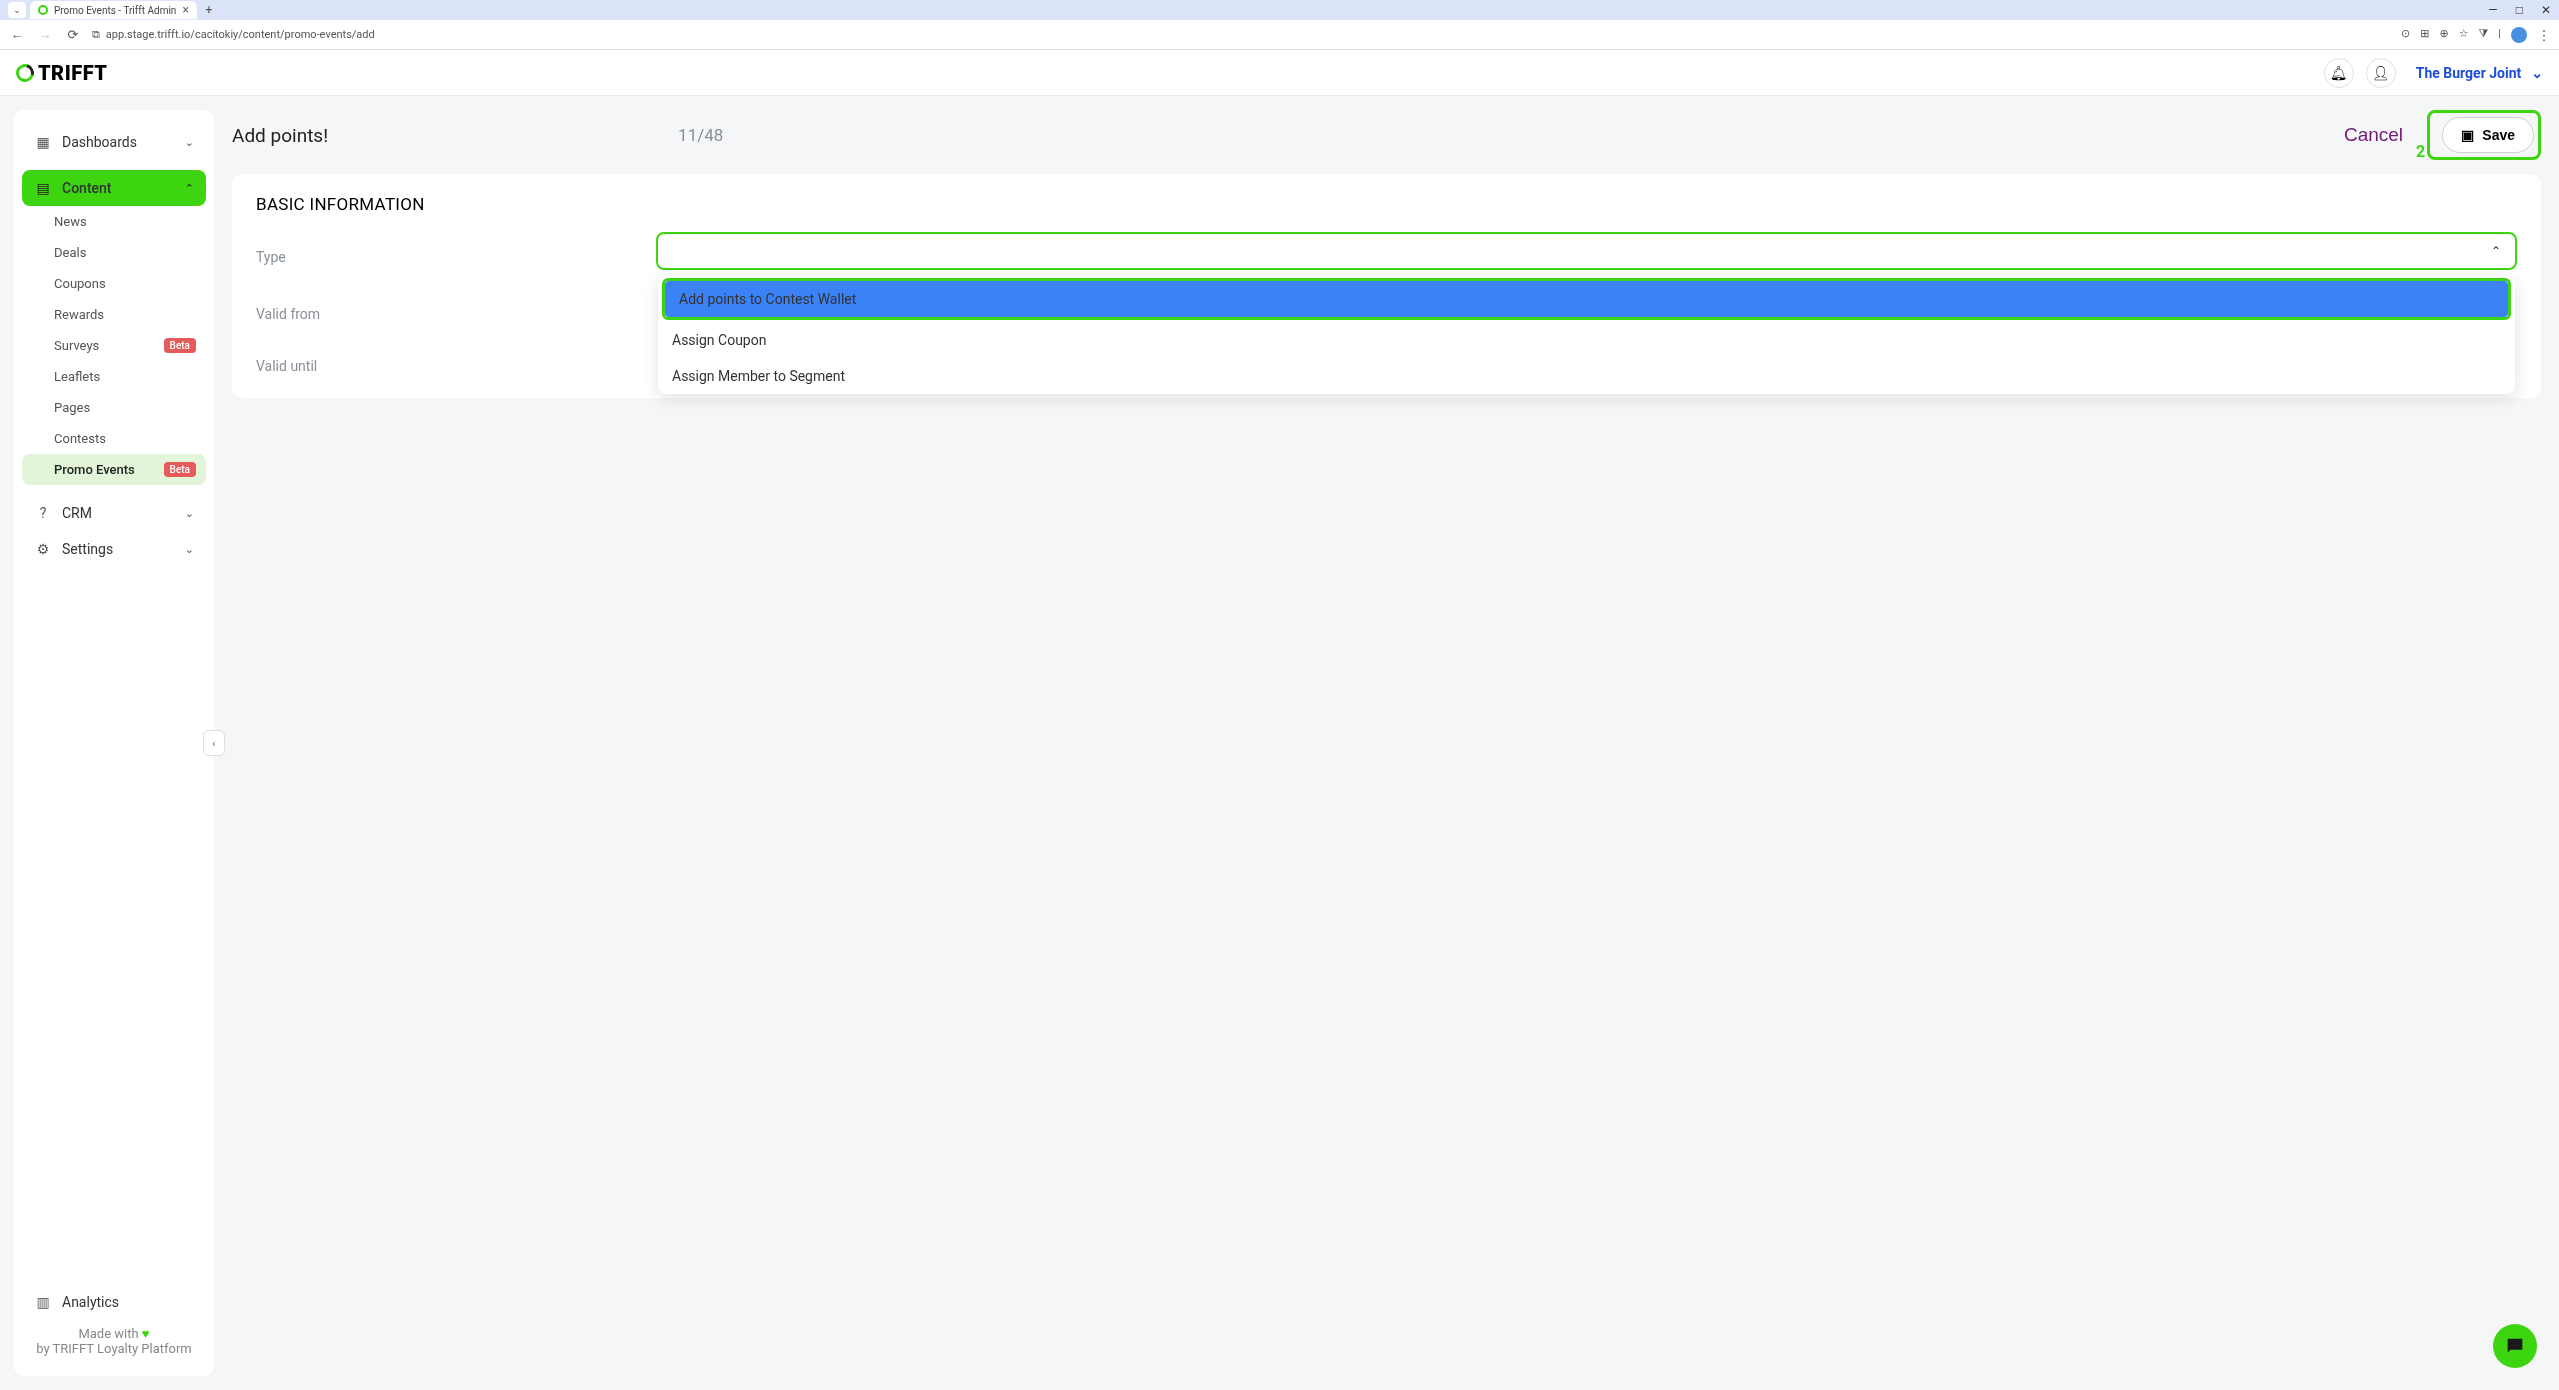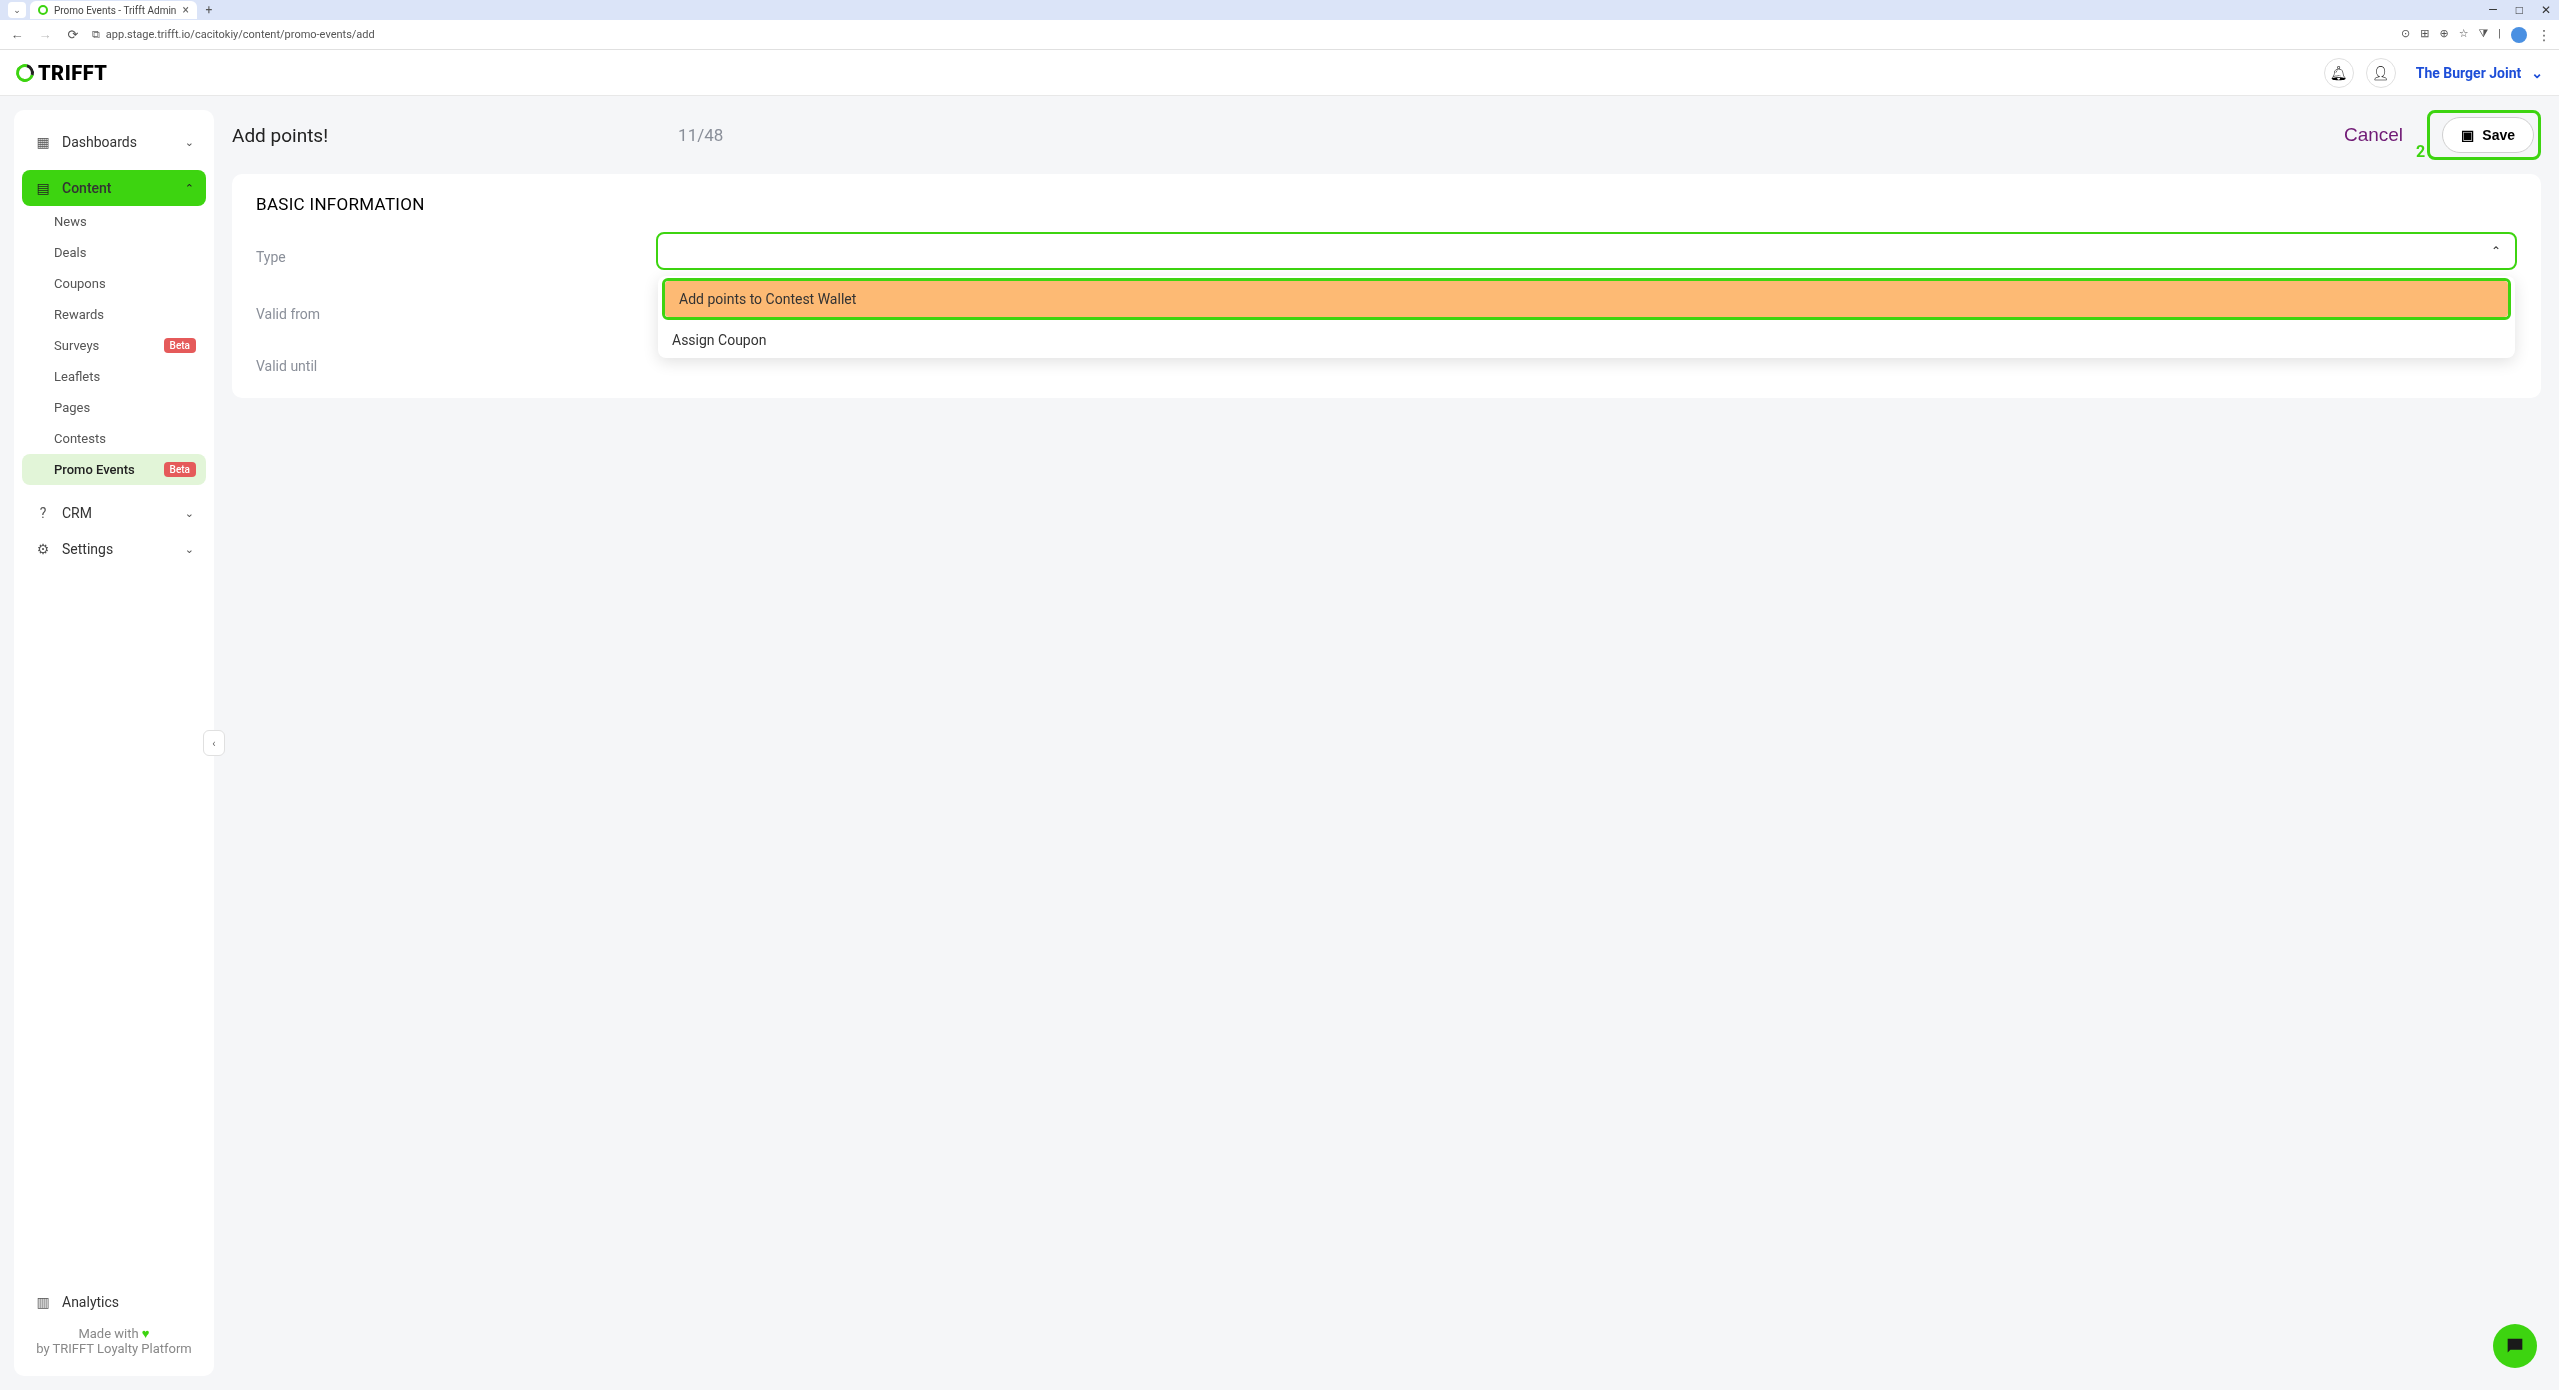--- a/index.html
+++ b/index.html
@@ -65,21 +65,21 @@
 .card-title { font-size: 17px; font-weight: 400; letter-spacing: 0.3px; margin-bottom: 18px; }
 .form-row { display: flex; align-items: center; margin-bottom: 24px; }
 .form-label { width: 400px; font-size: 14px; color: #8a8f99; margin-top: 12px; }
 .form-field { flex: 1; }
 
 .select { border: 2px solid #3dd410; border-radius: 8px; height: 38px; display: flex; align-items: center; padding: 0 14px; cursor: pointer; position: relative; }
 .select .chev { margin-left: auto; font-size: 12px; color: #333; }
 
 .dropdown { position: absolute; left: 0; right: 0; top: 42px; background: #fff; border-radius: 8px; box-shadow: 0 4px 16px rgba(0,0,0,0.12); overflow: hidden; z-index: 10; }
 .dd-option { padding: 10px 14px; font-size: 14px; color: #333; cursor: pointer; }
-.dd-option.hover { background: #fdba74; }
+.dd-option.hover { background: #3b82f6; }
 .dd-highlight { border: 3px solid #3dd410; border-radius: 6px; margin: 2px 4px; position: relative; }
 .dd-highlight .anno { position: absolute; left: -16px; bottom: 0; color: #3dd410; font-weight: 700; font-size: 16px; }
 .dd-highlight .dd-option { border-radius: 4px; }
 
 
 .chat-bubble { position: fixed; right: 22px; bottom: 22px; width: 44px; height: 44px; background: #3dd410; border-radius: 50%; display: flex; align-items: center; justify-content: center; cursor: pointer; }
 .chat-bubble svg { width: 22px; height: 22px; fill: #1a1a1a; }
 </style>
 </head>
 <body>
@@ -230,20 +230,21 @@
         <div class="form-field">
           <div class="select">
             <span></span>
             <span class="chev">⌃</span>
             <div class="dropdown">
               <div class="dd-highlight">
                 <span class="anno">1</span>
                 <div class="dd-option hover">Add points to Contest Wallet</div>
               </div>
               <div class="dd-option">Assign Coupon</div>
+              <div class="dd-option">Assign Member to Segment</div>
             </div>
           </div>
         </div>
       </div>
 
       <div class="form-row">
         <div class="form-label">Valid from</div>
         <div class="form-field"></div>
       </div>
 

